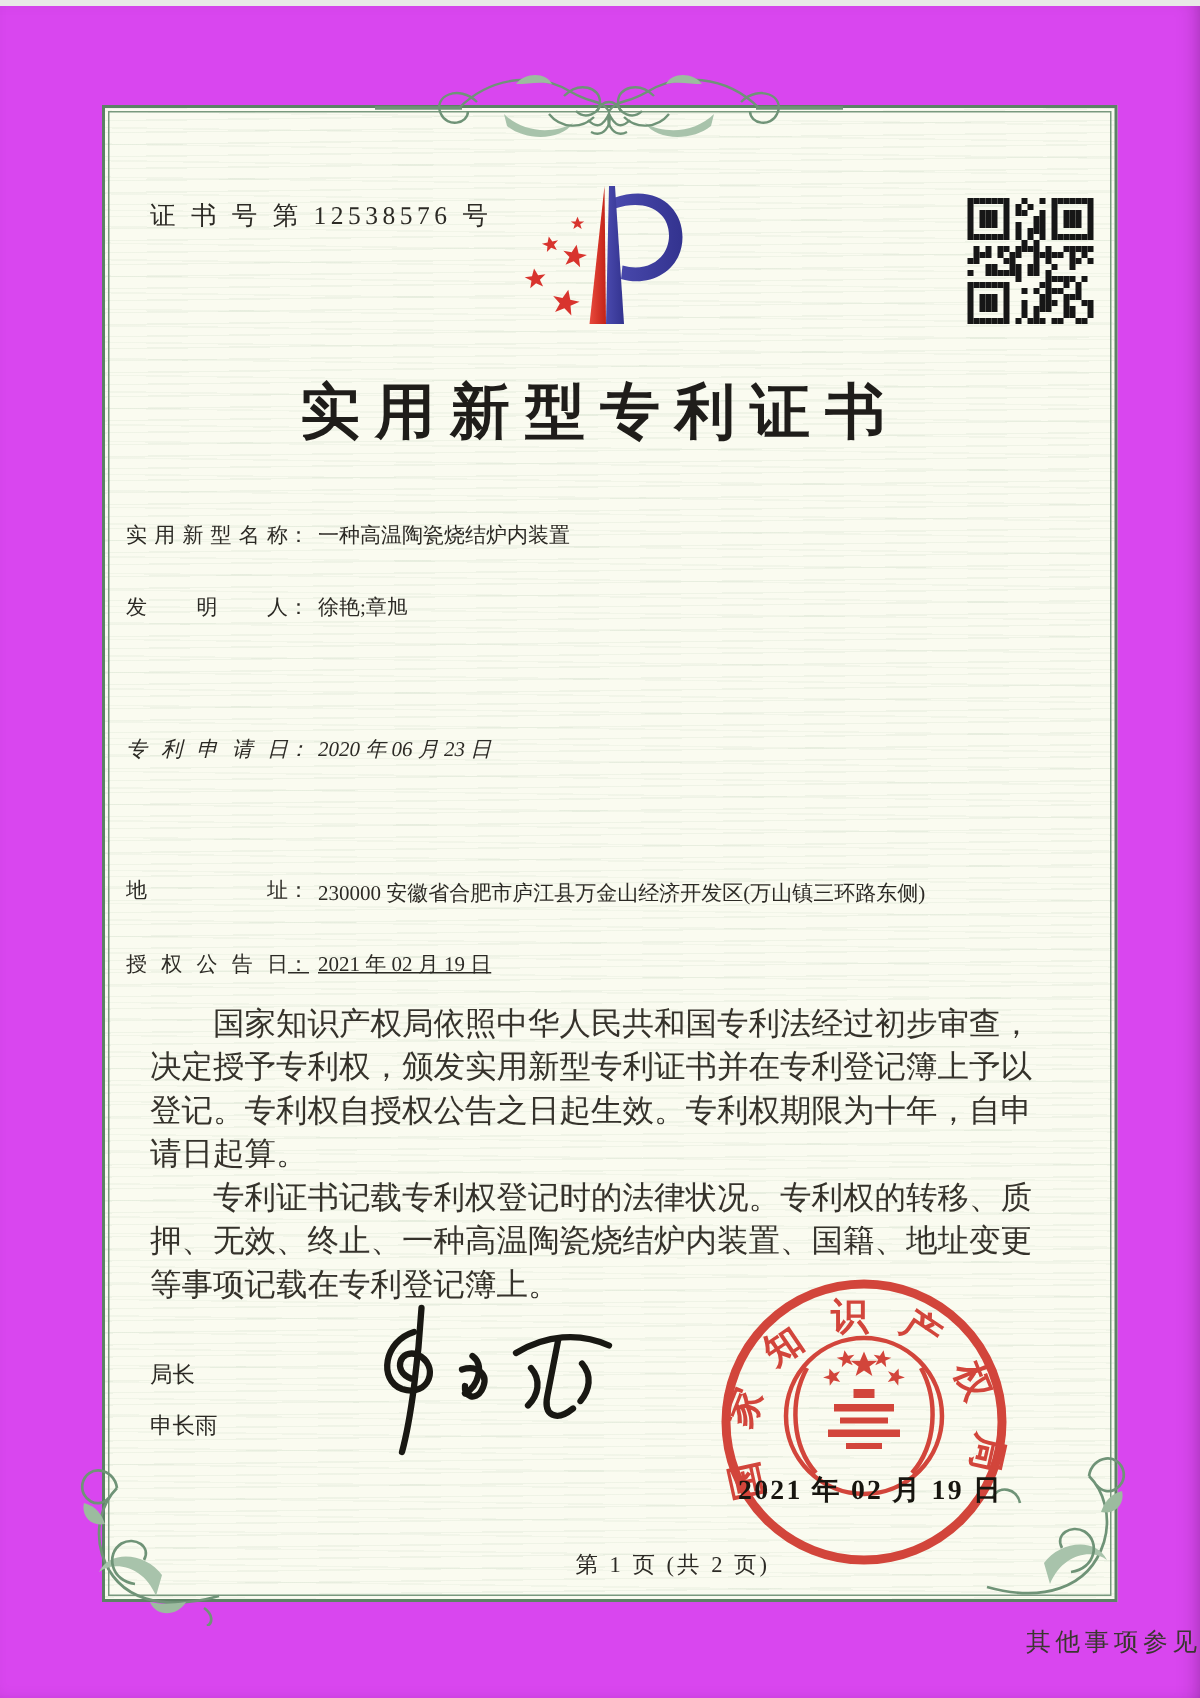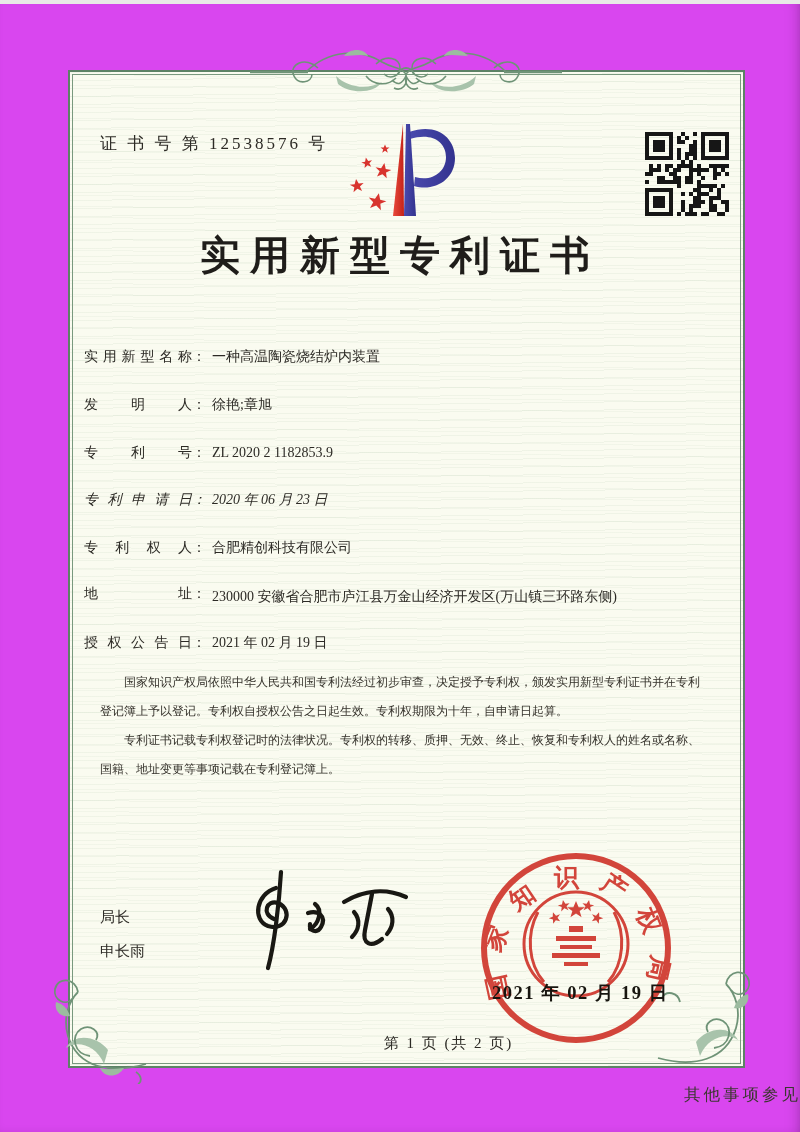--- a/index.html
+++ b/index.html
@@ -27,31 +27,31 @@
   
   .cert-no{position:absolute;left:100px;top:128px;font-size:17px;letter-spacing:3px;}
   .logo{position:absolute;left:336px;top:112px;width:130px;height:104px;}
   .qr{
     position:absolute;left:645px;top:128px;
     display:grid;grid-template-columns:repeat(21,4px);grid-auto-rows:4px;
   }
   .qr i{display:block;}
   .qr i.d{background:#161616;}
   .title{
-    position:absolute;left:0;width:800px;top:224px;text-align:center;
+    position:absolute;left:0;width:800px;top:243px;text-align:center;
     font-size:40px;font-weight:bold;letter-spacing:10px;color:#1f1d1a;
   }
   
   .row{position:absolute;left:84px;font-size:14px;white-space:nowrap;}
   .flabel{display:inline-block;width:108px;text-align:justify;text-align-last:justify;}
   .fvalue{margin-left:6px;}
   .wrapval{display:inline-block;vertical-align:top;white-space:normal;width:438px;line-height:24px;}
   .grant-no{position:absolute;left:300px;top:0;}
   
-  .paras{position:absolute;left:100px;top:664px;width:600px;font-size:12px;line-height:29px;color:#35322b;}
+  .paras{position:absolute;left:100px;top:664px;width:600px;font-size:21px;line-height:29px;color:#35322b;}
   .paras p{margin:0;text-indent:2em;}
   
   .officer{position:absolute;left:100px;top:896px;font-size:15px;line-height:34px;}
   .signature{position:absolute;left:218px;top:862px;width:205px;height:110px;}
   .seal{position:absolute;left:476px;top:844px;width:200px;height:200px;opacity:.93;}
   .seal-date{position:absolute;left:492px;top:976px;font-size:18.5px;letter-spacing:1.5px;color:#17150f;font-weight:bold;}
   .page-info{position:absolute;left:68px;top:1030px;width:761px;text-align:center;font-size:15px;letter-spacing:2px;}
   .back-note{position:absolute;left:0;top:1080px;width:800px;text-align:right;font-size:16.5px;letter-spacing:3px;color:#3a372f;padding-left:40px;}
 </style>
 </head>
@@ -570,39 +570,33 @@
     </div>
 
   <div class="title">实用新型专利证书</div>
 
   <div class="row" style="top:344px;">
     <span class="flabel">实用新型名称</span><span>：</span><span class="fvalue">一种高温陶瓷烧结炉内装置</span>
   </div>
   <div class="row" style="top:392px;">
     <span class="flabel">发明人</span><span>：</span><span class="fvalue">徐艳;章旭</span>
   </div>
-  <div class="row" style="top:440px;">
-    <span class="flabel">专利号</span><span>：</span><span class="fvalue">ZL 2020 2 1182853.9</span>
-  </div>
   <div class="row" style="top:487px;font-style:italic;">
     <span class="flabel">专利申请日</span><span>：</span><span class="fvalue">2020 年 06 月 23 日</span>
-  </div>
-  <div class="row" style="top:535px;">
-    <span class="flabel">专利权人</span><span>：</span><span class="fvalue">合肥精创科技有限公司</span>
   </div>
   <div class="row" style="top:581px;">
     <span class="flabel">地址</span><span>：</span><span class="fvalue wrapval">230000 安徽省合肥市庐江县万金山经济开发区(万山镇三环路东侧)</span>
   </div>
-  <div class="row" style="top:630px;width:600px;">
+  <div class="row" style="top:630px;width:600px;text-decoration:underline;">
     <span class="flabel">授权公告日</span><span>：</span><span class="fvalue">2021 年 02 月 19 日</span>
   </div>
 
   <div class="paras">
     <p>国家知识产权局依照中华人民共和国专利法经过初步审查，决定授予专利权，颁发实用新型专利证书并在专利登记簿上予以登记。专利权自授权公告之日起生效。专利权期限为十年，自申请日起算。</p>
-    <p>专利证书记载专利权登记时的法律状况。专利权的转移、质押、无效、终止、恢复和专利权人的姓名或名称、国籍、地址变更等事项记载在专利登记簿上。</p>
+    <p>专利证书记载专利权登记时的法律状况。专利权的转移、质押、无效、终止、一种高温陶瓷烧结炉内装置、国籍、地址变更等事项记载在专利登记簿上。</p>
   </div>
 
   <div class="officer">
     <div>局长</div>
     <div>申长雨</div>
   </div>
 
   <svg class="signature" viewBox="0 0 205 110">
     <g fill="none" stroke="#191813" stroke-width="4.2" stroke-linecap="round">
       <path d="M58 22 C 38 28 34 54 50 60 C 68 66 76 44 60 37 C 49 33 43 48 56 53"></path>

